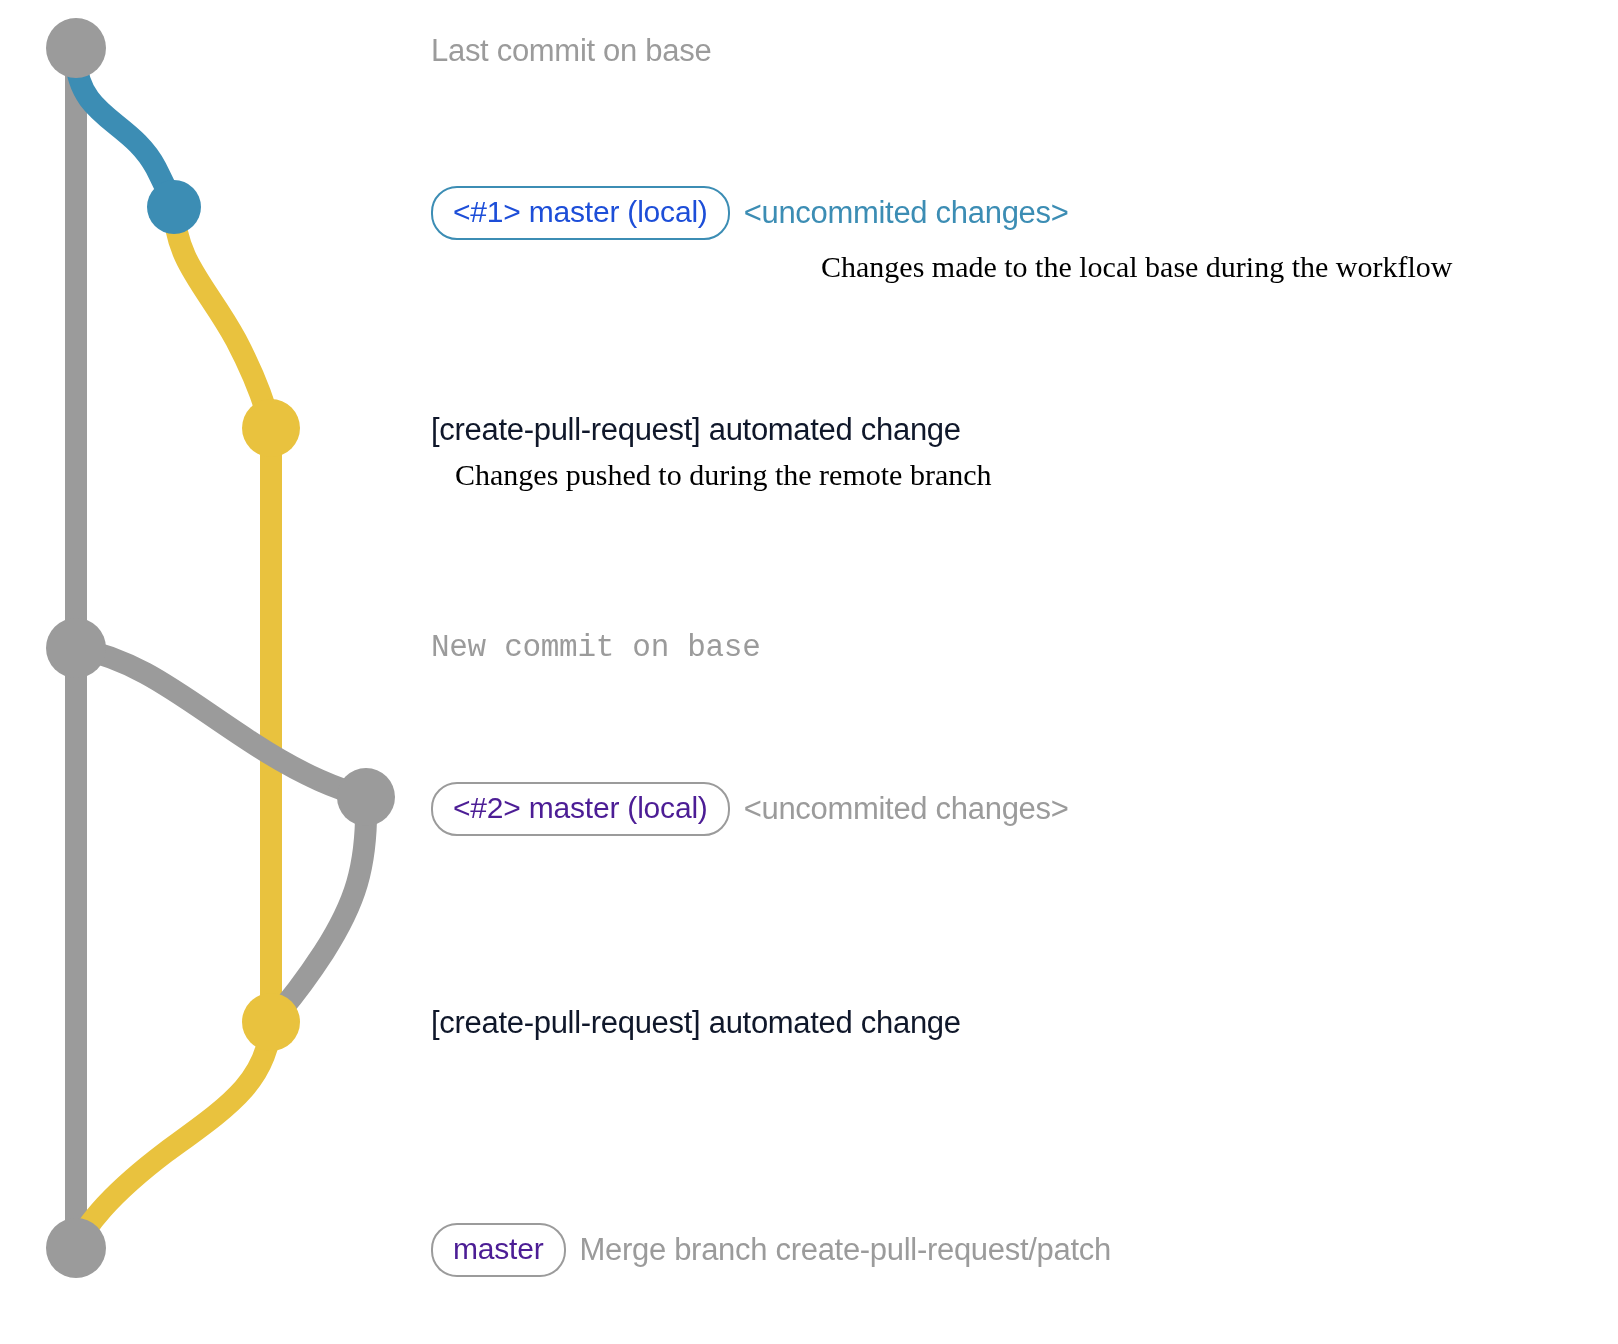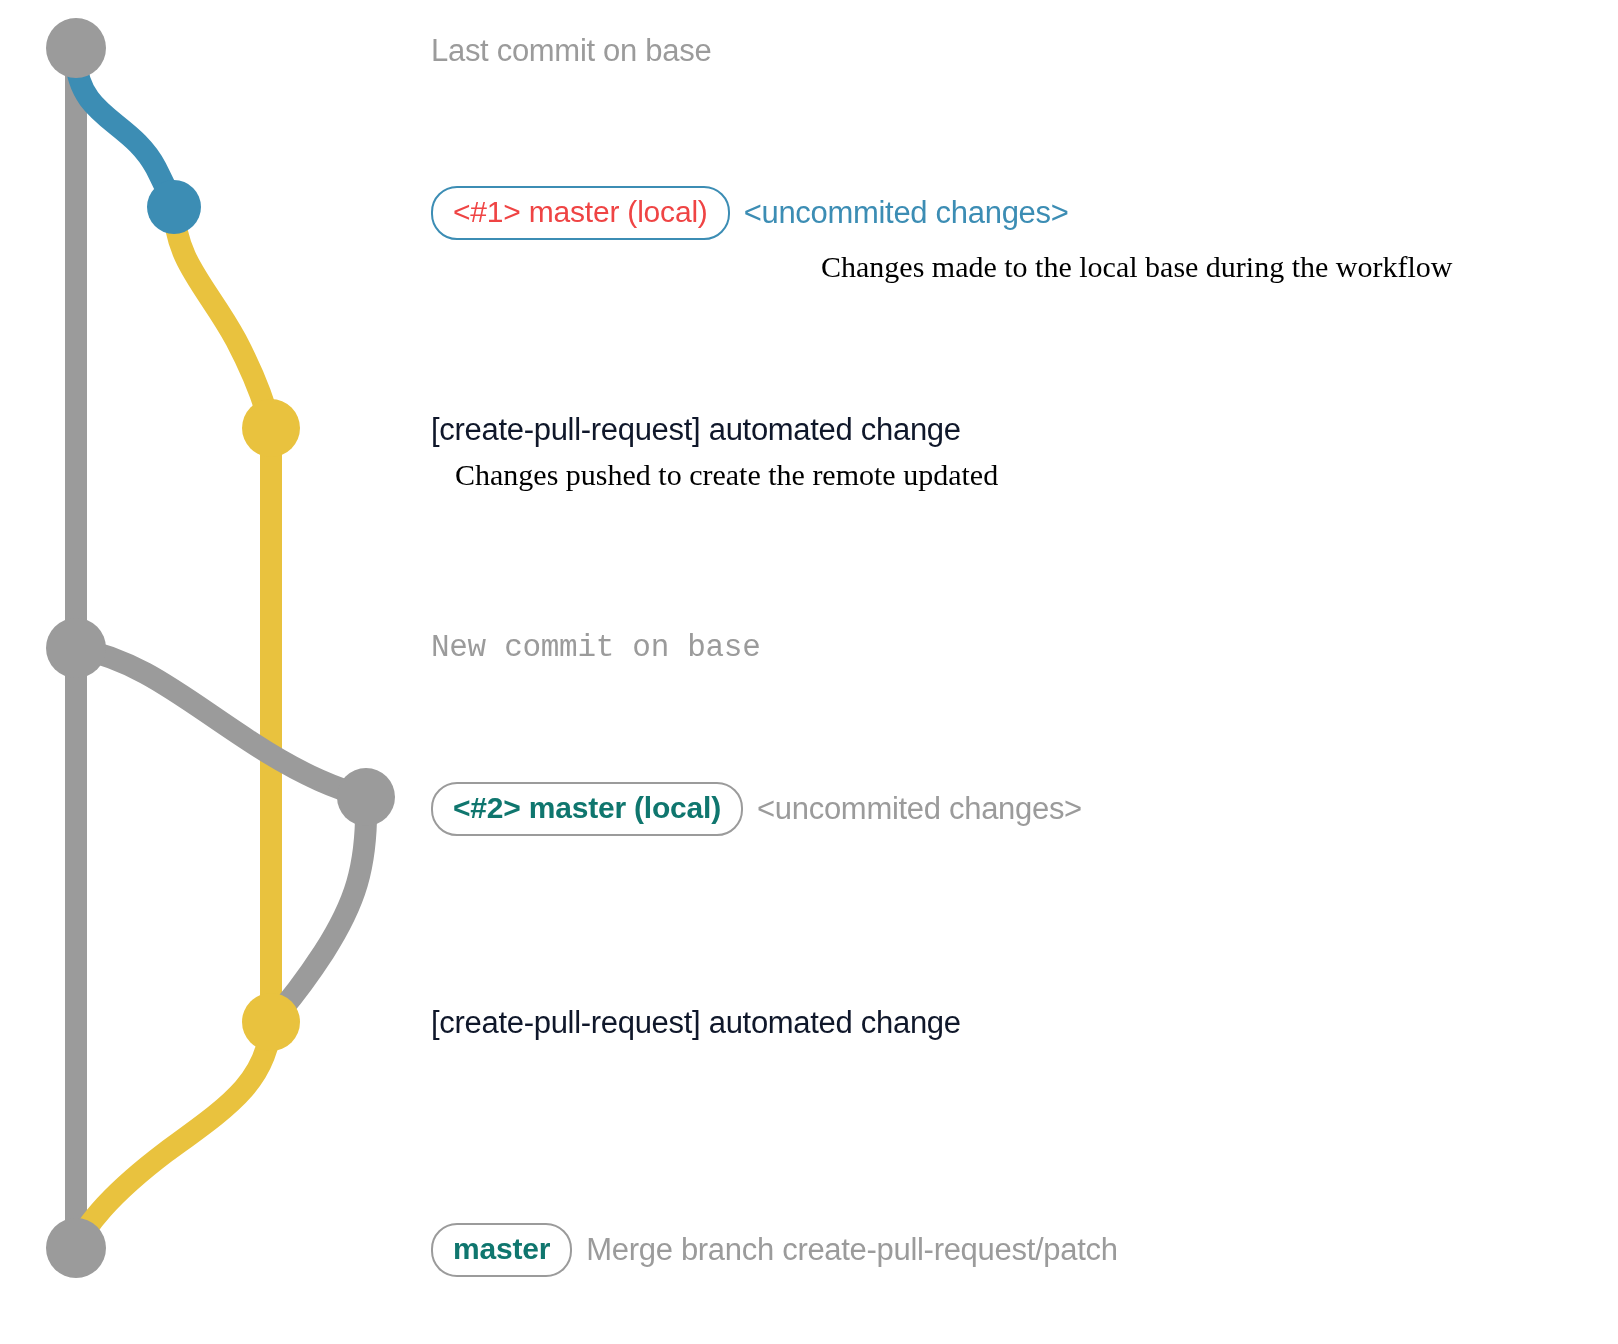--- a/index.html
+++ b/index.html
@@ -40,23 +40,23 @@
     align-items: center;
     justify-content: center;
     border: 2px solid #9b9b9b;
     border-radius: 26px;
     padding: 7px 20px 9px 20px;
     font-size: 30px;
     color: #9b9b9b;
     background: #ffffff;
     letter-spacing: -0.2px;
   }
-  .pill.blue { border-color: #3c8db4; color: #ef4444; }
+  .pill.blue { border-color: #3c8db4; color: #1d4ed8; }
   .pill.yellow { border-color: #e9c23e; color: #e9c23e; }
-  .pill.gray { border-color: #9b9b9b; color: #0f766e; font-weight: bold; }
+  .pill.gray { border-color: #9b9b9b; color: #4c1d95; }
   .subject {
     font-size: 31px;
     letter-spacing: -0.3px;
   }
   .subject.blue { color: #3c8db4; }
   .subject.yellow { color: #0f172a; }
   .subject.gray { color: #9b9b9b; }
   .caption {
     font-family: "Liberation Serif", serif;
     font-size: 30px;
@@ -110,21 +110,21 @@
       <span class="pill blue">&lt;#1&gt; master (local)</span>
       <span class="subject blue">&lt;uncommited changes&gt;</span>
     </div>
     <div class="caption" style="margin-left:390px;">Changes made to the local base during the workflow</div>
   </div>
 
   <div class="row" style="top:412px;">
     <div class="row-main">
       <span class="subject yellow">[create-pull-request] automated change</span>
     </div>
-    <div class="caption" style="margin-left:24px;">Changes pushed to create the remote updated</div>
+    <div class="caption" style="margin-left:24px;">Changes pushed to during the remote branch</div>
   </div>
 
   <div class="row" style="top:630px;font-family:Liberation Mono, monospace;">
     <div class="row-main">
       <span class="plain-title">New commit on base</span>
     </div>
   </div>
 
   <div class="row" style="top:782px;">
     <div class="row-main">

